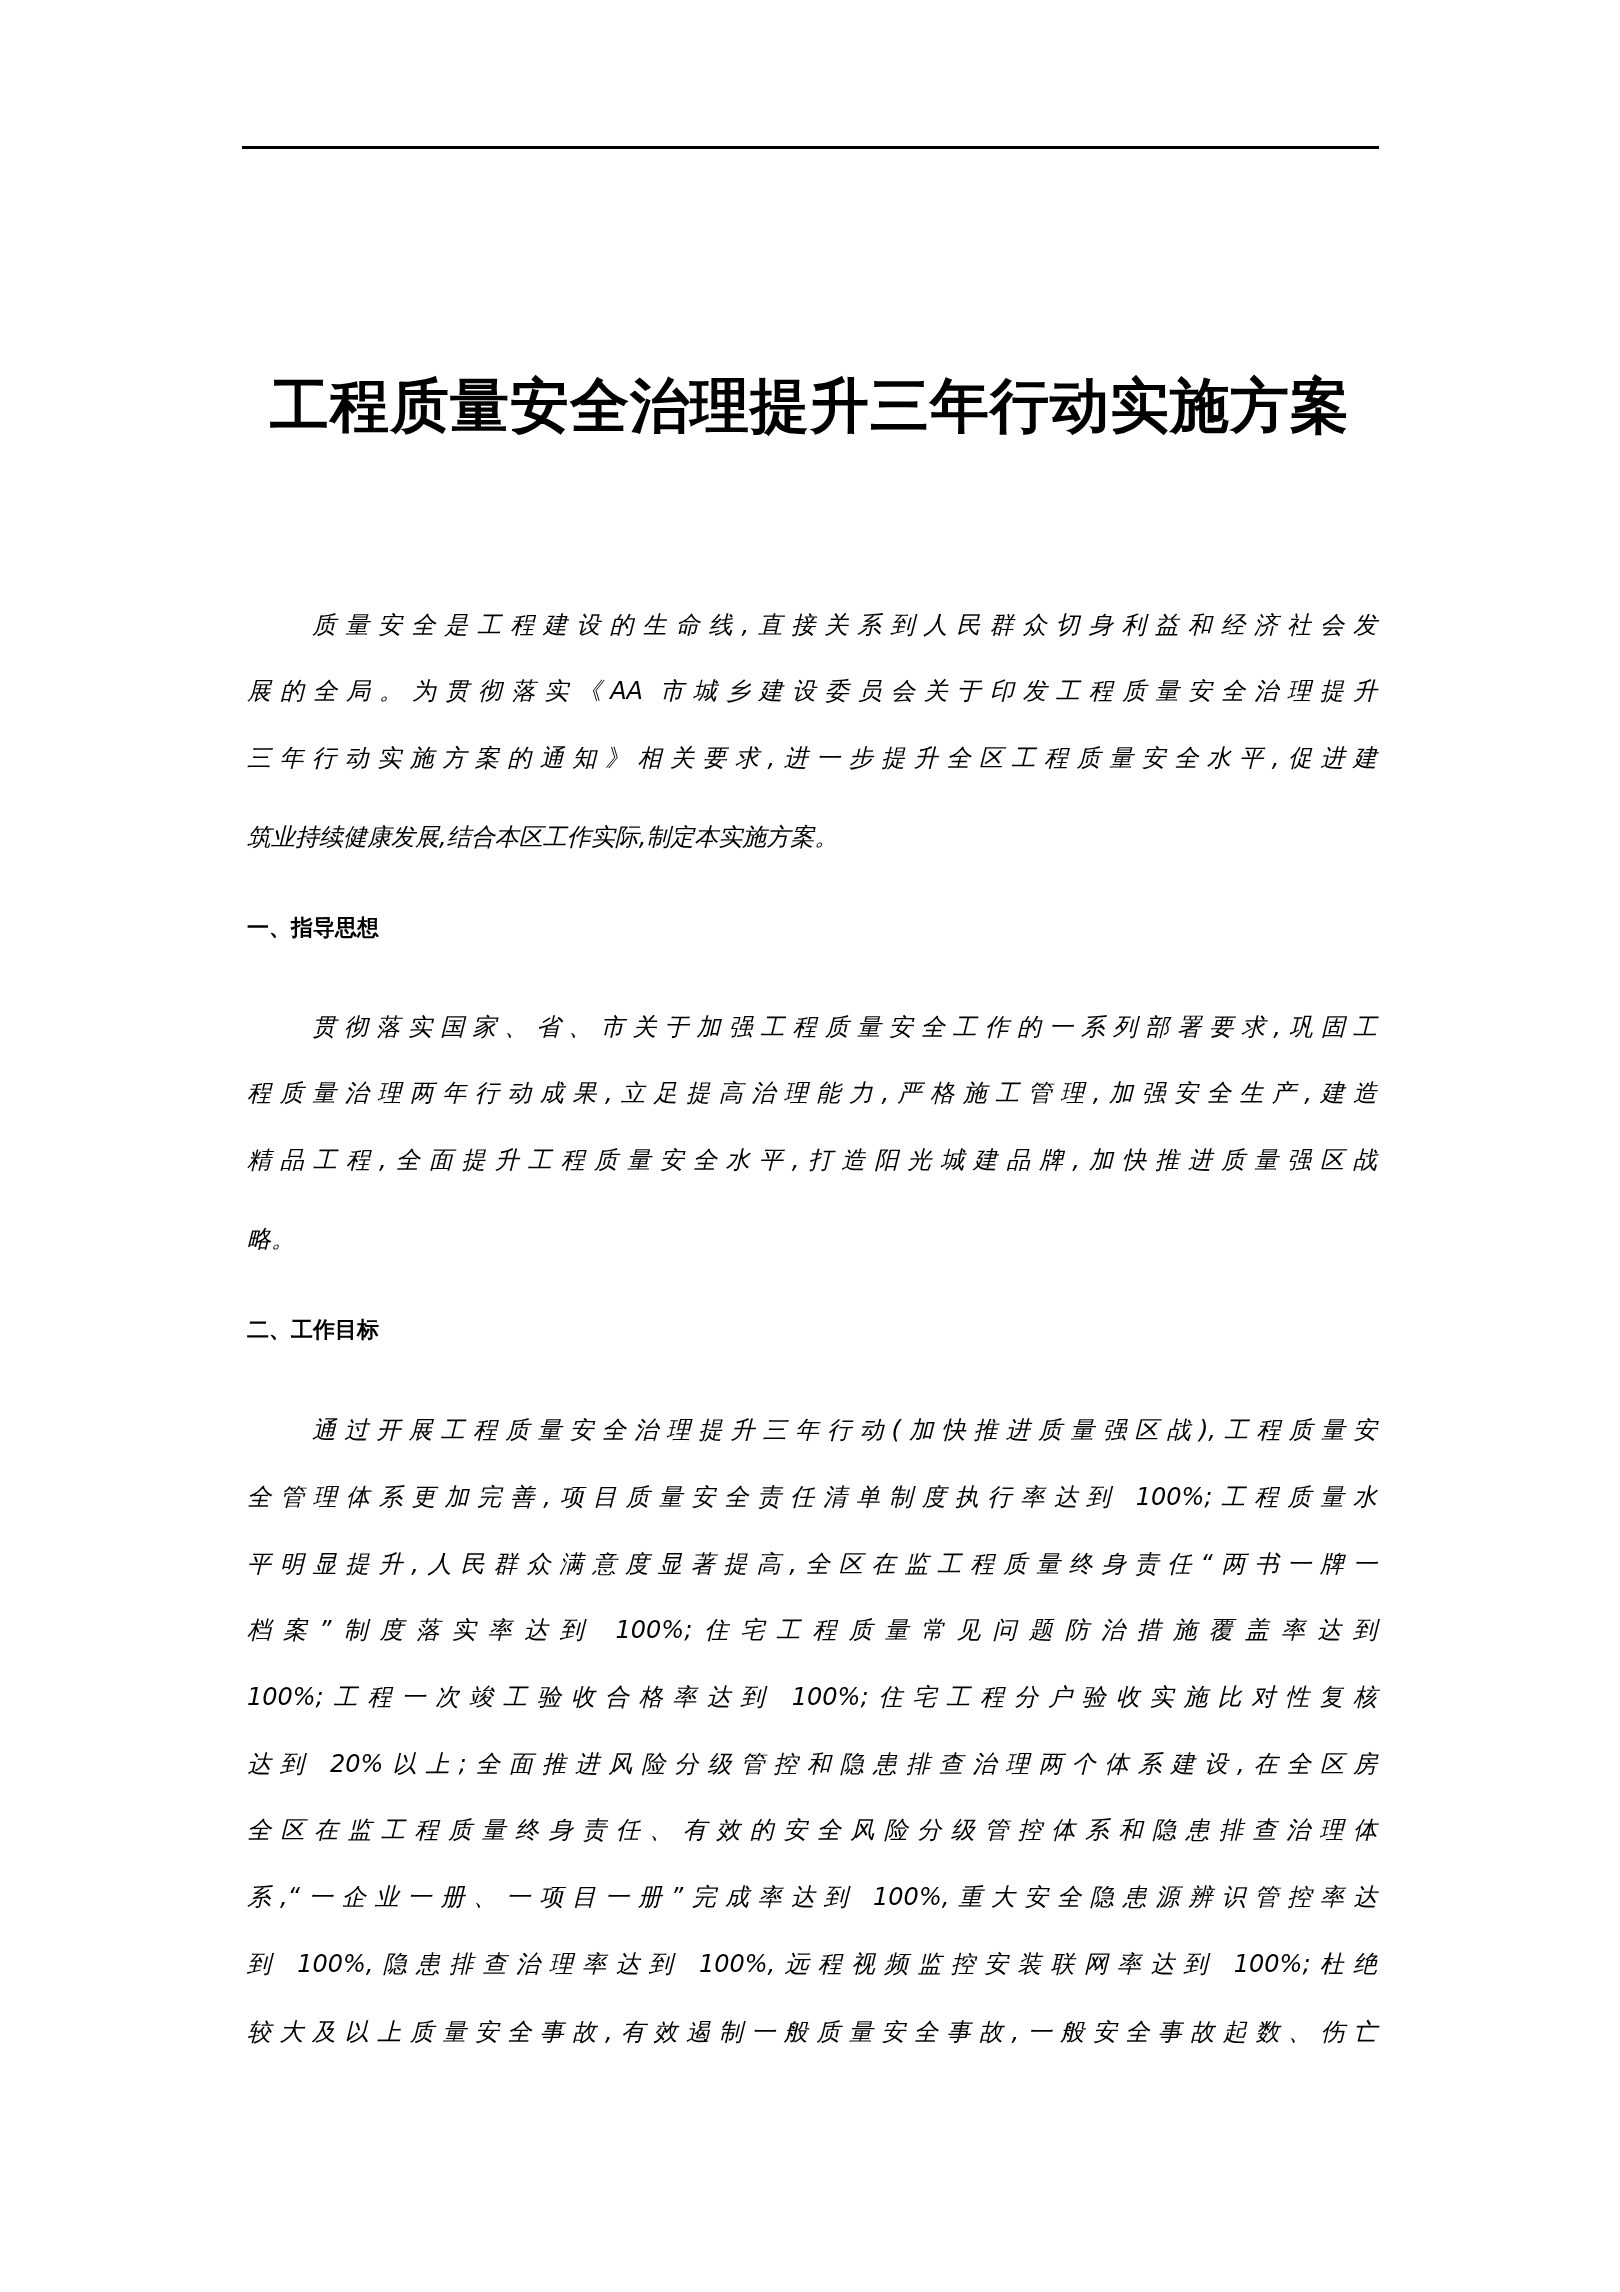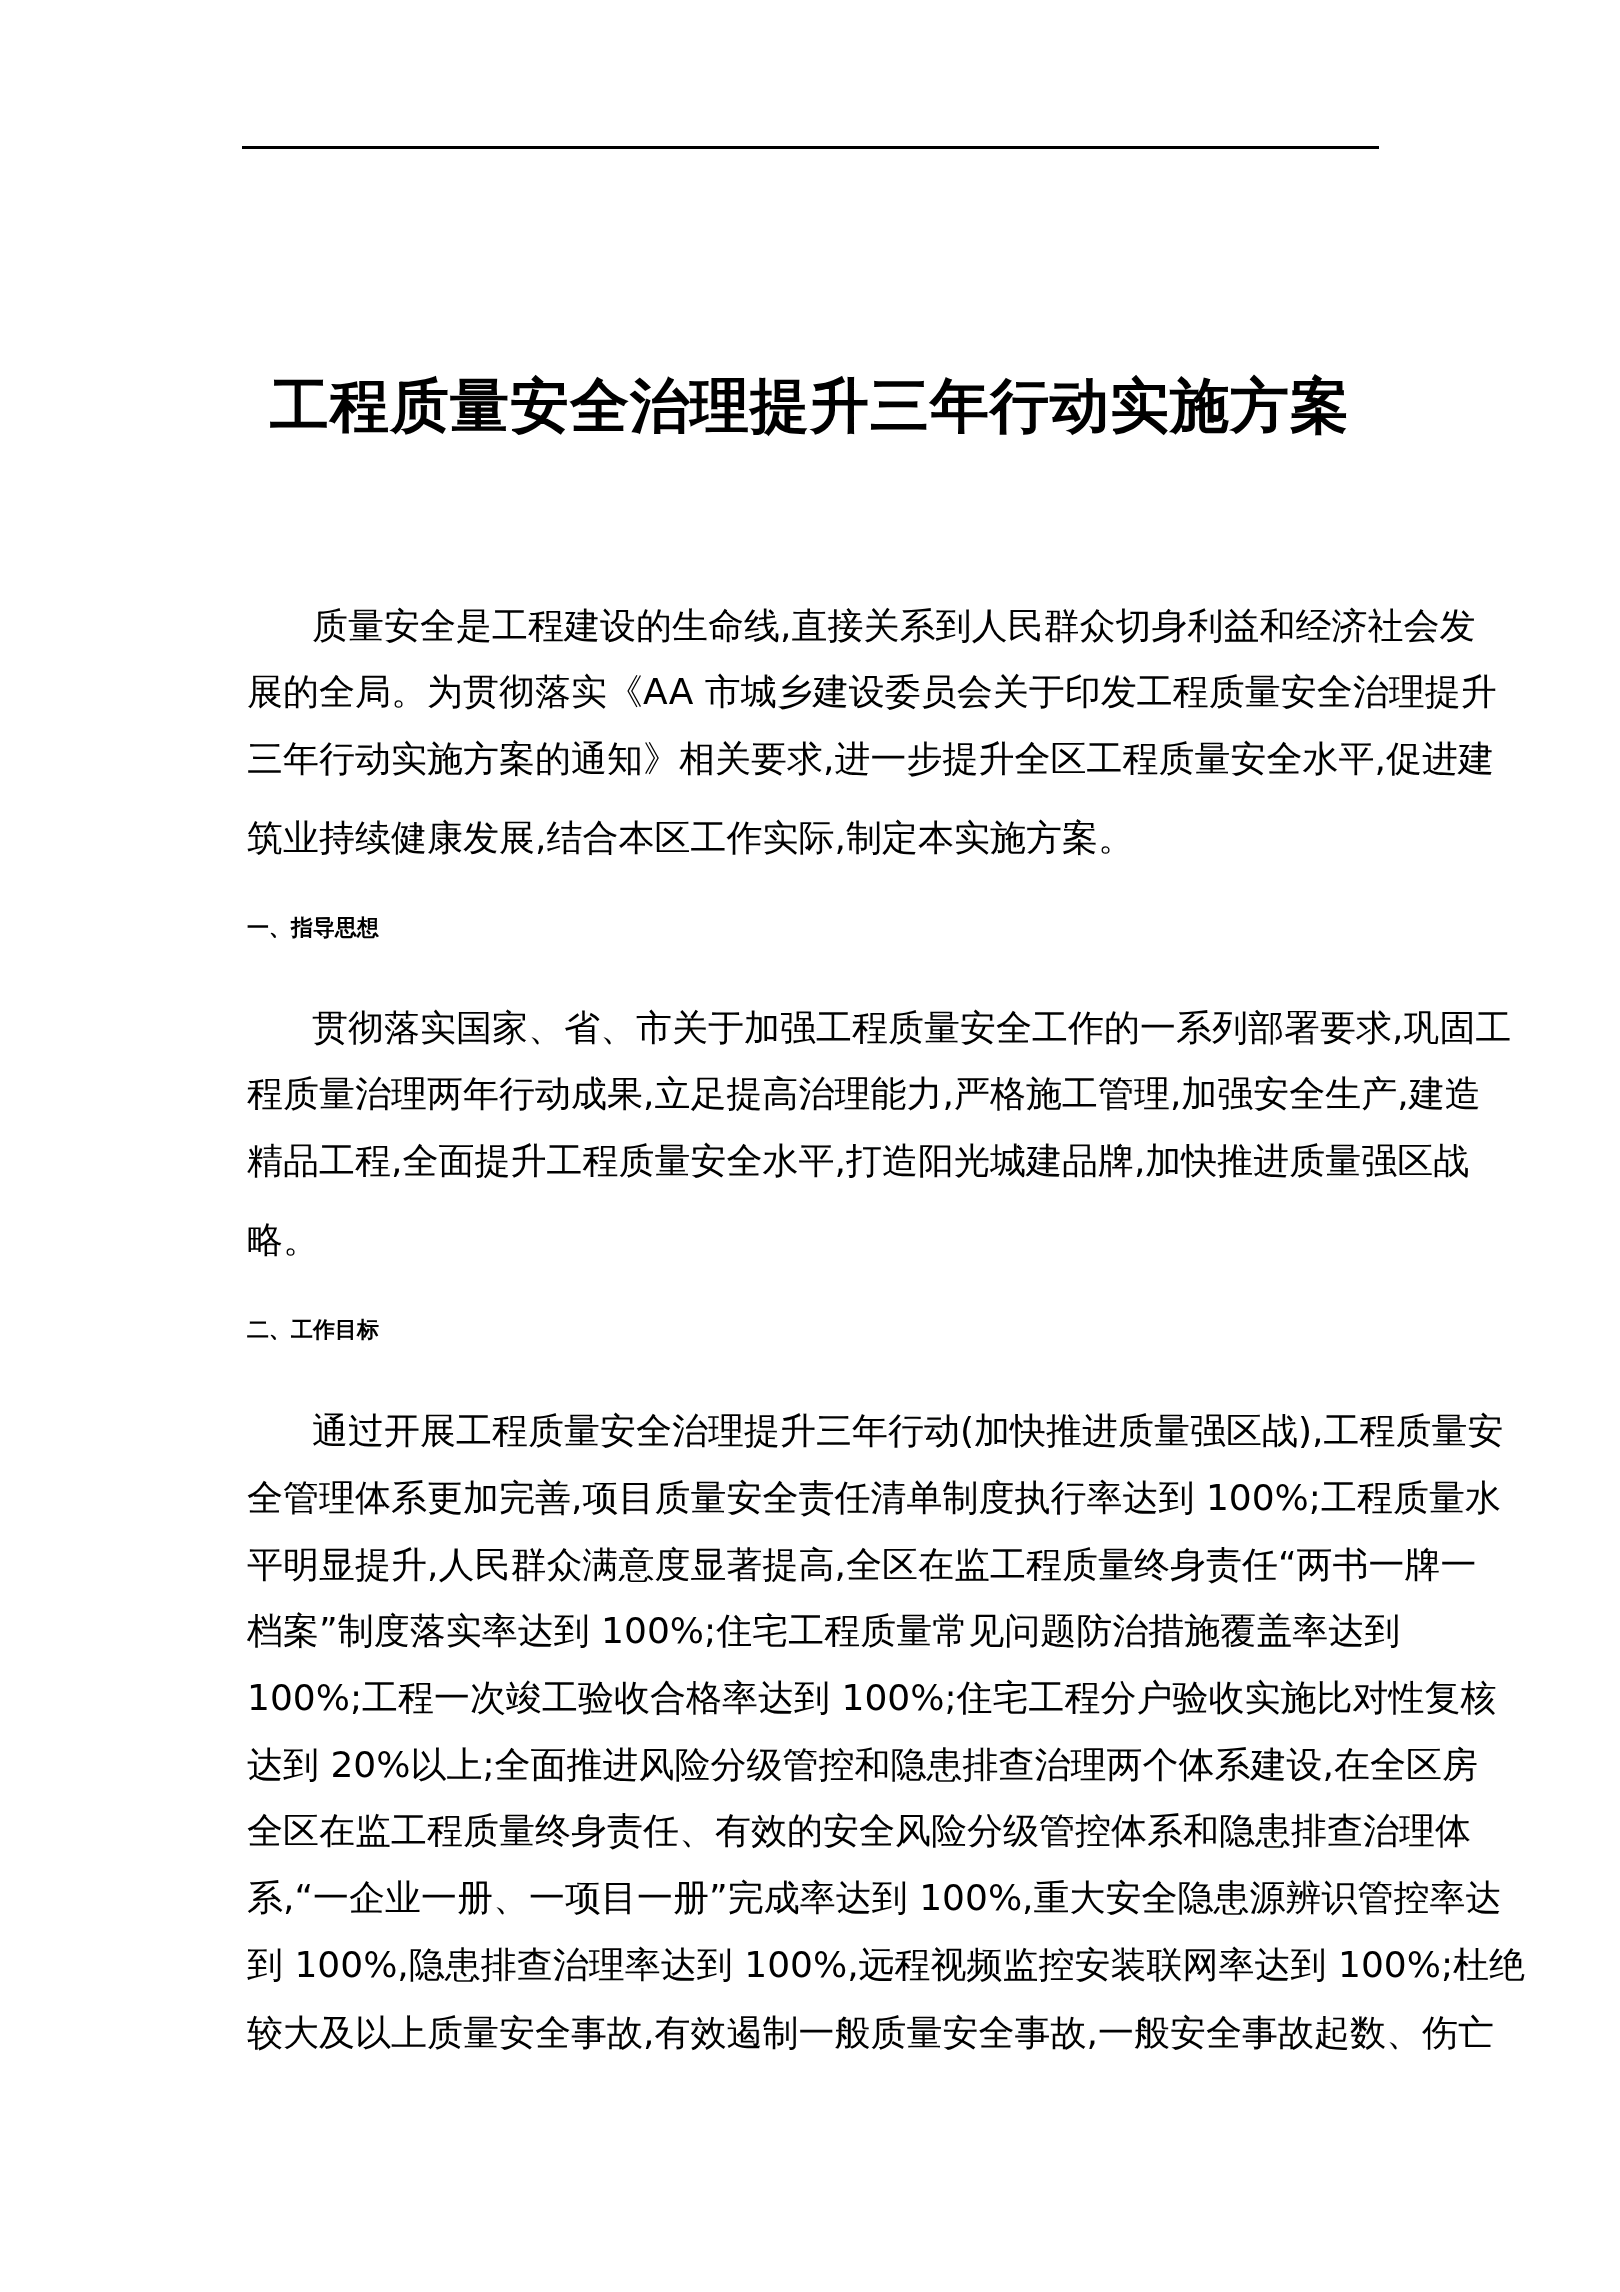--- a/index.html
+++ b/index.html
@@ -2,21 +2,21 @@
 <html><head>
 <meta charset="utf-8">
 <style>
   html, body { margin: 0; padding: 0; background: #ffffff; }
   body { width: 1620px; height: 2293px; position: relative; overflow: hidden;
          font-family: "DejaVu Sans", "Liberation Sans", sans-serif; color: #000; }
   .rule { position: absolute; left: 242px; top: 146px; width: 1137px; height: 2.9px; background: #000; }
   .title { position: absolute; left: 0; width: 1620px; top: 345px; height: 74px; line-height: 74px;
            text-align: center; font-size: 59px; font-weight: bold; letter-spacing: 1px; white-space: nowrap; margin-top: 24px; }
   .line { position: absolute; left: 247px; width: 1130px; height: 43px; line-height: 43px;
-          font-size: 36px; white-space: nowrap; text-align: justify; text-align-last: justify; }
+          font-size: 24px; white-space: nowrap; text-align: justify; text-align-last: justify; font-style: italic; }
   .line.indent { left: 312px; width: 1065px; }
   .line.last { text-align-last: left; margin-top: 12px; }
   .heading { position: absolute; left: 247px; height: 43px; line-height: 43px; font-size: 22px;
              font-weight: bold; white-space: nowrap; }
 </style>
 </head>
 <body>
 
 <div>
   <div class="rule"></div>

